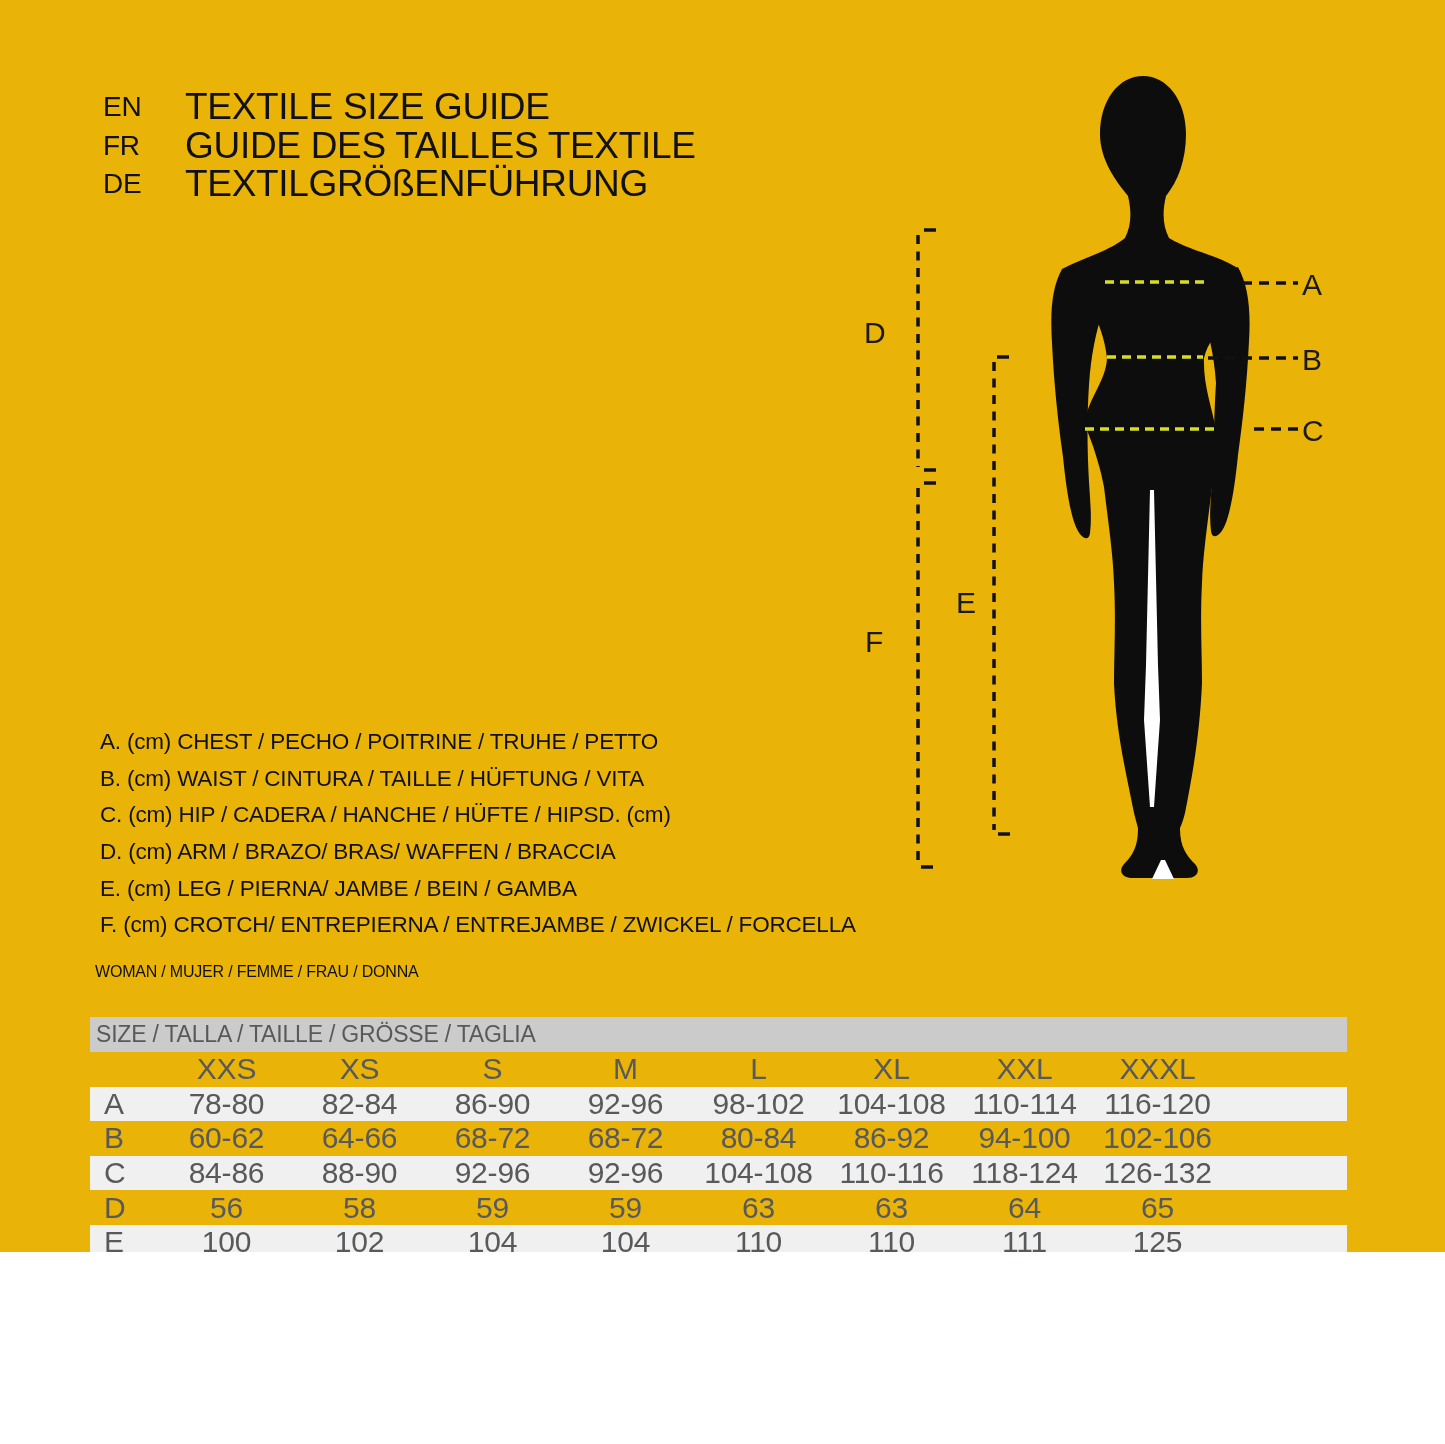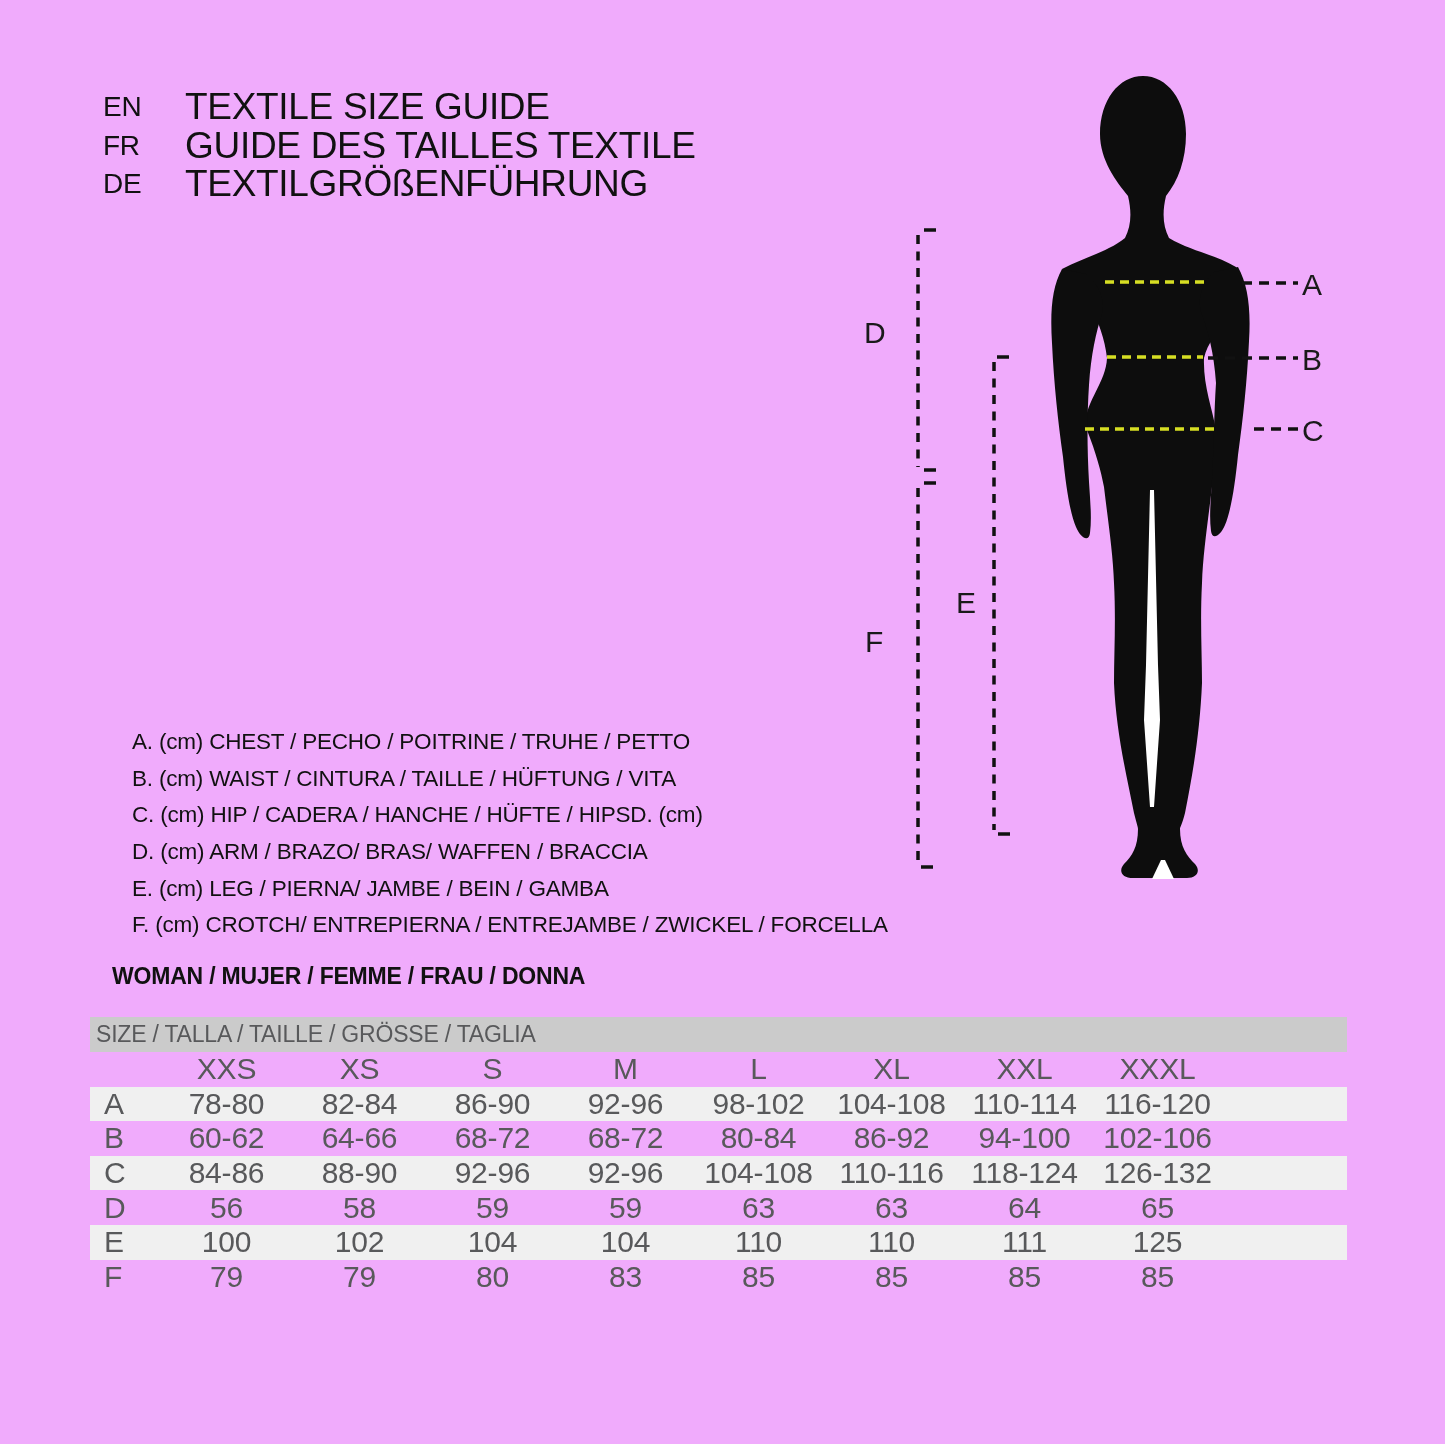--- a/index.html
+++ b/index.html
@@ -1,29 +1,29 @@
 <!DOCTYPE html>
 <html><head>
 <meta charset="utf-8">
 <style>
   html,body{margin:0;padding:0;background:#fff;}
   .canvas{
-    position:relative;width:1445px;height:1444px;background:#f0abfc;
+    position:relative;width:1445px;height:1252px;background:#eab308;
     font-family:"Liberation Sans",sans-serif;color:#111;overflow:hidden;
   }
   
   .lang-block{position:absolute;left:103px;top:88px;}
   .lang-row{display:flex;height:38.5px;align-items:center;}
   .lang-code{width:82px;font-size:28px;letter-spacing:-0.3px;}
   .lang-title{font-size:37px;letter-spacing:-0.3px;white-space:nowrap;}
   
-  .legend-block{position:absolute;left:100px;top:724px;margin-left:32px;}
+  .legend-block{position:absolute;left:100px;top:724px;}
   .legend-line{height:36.6px;font-size:22.5px;letter-spacing:-0.2px;display:flex;align-items:center;white-space:nowrap;}
   
-  .audience{position:absolute;left:112px;top:963px;font-size:23px;letter-spacing:-0.2px;font-weight:bold;}
+  .audience{position:absolute;left:95px;top:963px;font-size:16px;letter-spacing:-0.2px;}
   
   .size-table{position:absolute;left:90px;top:1017px;width:1257px;}
   .thead{height:35px;background:#cbcbcb;color:#58595b;font-size:23px;line-height:35px;padding-left:6px;box-sizing:border-box;letter-spacing:-0.2px;}
   .trow{display:grid;grid-template-columns:70px repeat(8,133px) 1fr;height:34.6px;align-items:center;font-size:30px;color:#58595b;letter-spacing:-0.2px;}
   .trow.stripe{background:#f0f0f0;}
   .trow .c{text-align:center;}
   .trow .lbl{text-align:left;padding-left:14px;}
   
   .figure-svg{position:absolute;left:850px;top:55px;width:595px;height:840px;}
   .marker-letter{font-family:"Liberation Sans",sans-serif;font-size:30px;fill:#1a1a1a;}

